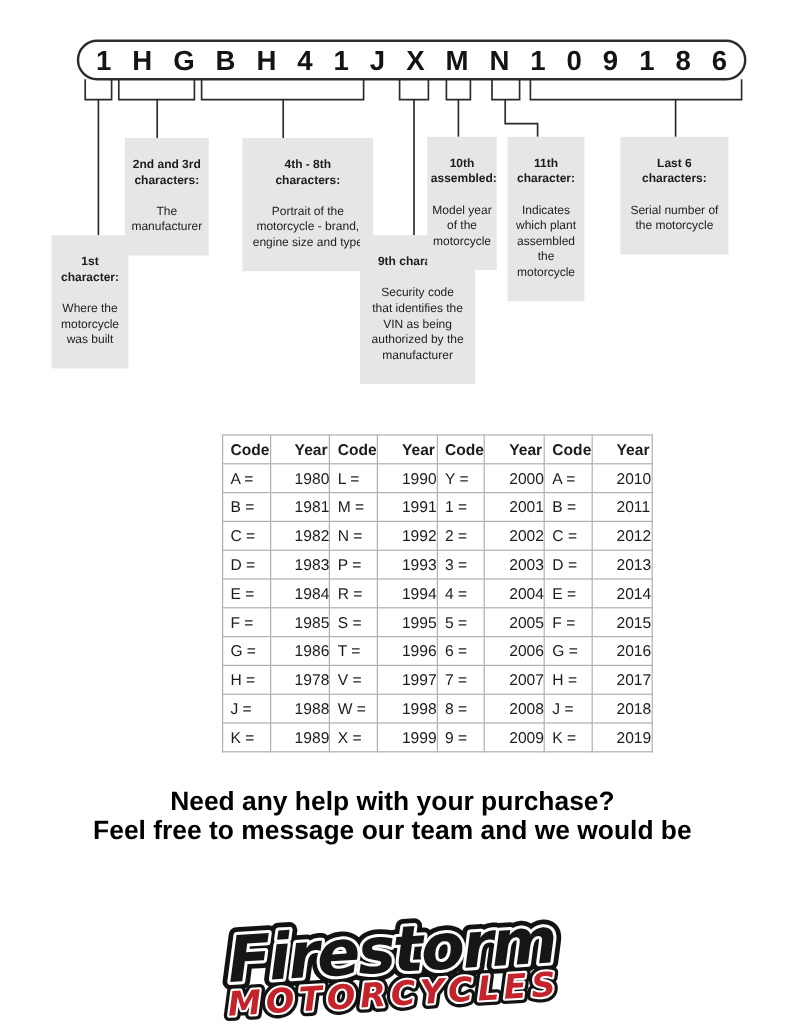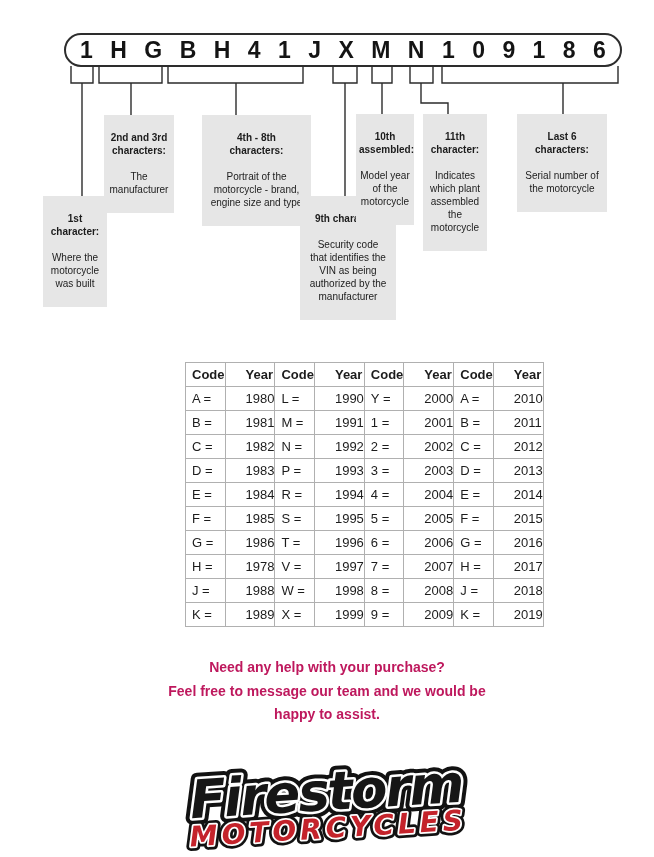--- a/index.html
+++ b/index.html
@@ -50,21 +50,21 @@
     border:1px solid #b0b0b0; font-size:13px; height:24px;
     text-align:left; vertical-align:middle; color:#1c1c1c;
   }
   .year-table th { font-weight:bold; }
   .year-table .code { width:38px; padding-left:6px; }
   .year-table .year { width:33px; padding-left:20px; }
 
   
   .help-block {
     position:absolute; left:0; top:656px; width:654px; text-align:center;
-    font-weight:bold; font-size:14px; line-height:23.5px; color:#be185d;
+    font-weight:bold; font-size:22px; line-height:23.5px; color:#000000;
   }
 
   
   .logo-wrap {
     position:absolute; left:50%; top:758px; transform:translateX(-50%);
   }
   .logo-svg text {
     font-family:"DejaVu Sans", "Liberation Sans", sans-serif;
     font-style:italic; font-weight:bold;
   }
@@ -288,21 +288,20 @@
             <td class="code">K =</td>
             <td class="year">2019</td>
           </tr>
         </tbody>
     </table>
   </div>
 
   <div class="help-block">
     <div>Need any help with your purchase?</div>
     <div>Feel free to message our team and we would be</div>
-    <div>happy to assist.</div>
   </div>
 
   <div class="logo-wrap">
     <svg class="logo-svg" width="440" height="98" viewBox="0 0 440 98">
       <g transform="rotate(-3.5 220 49)">
         <text class="fs-outer" x="220" y="52" text-anchor="middle">Firestorm</text>
         <text class="mc-outer" x="220" y="80" text-anchor="middle">MOTORCYCLES</text>
         <text class="fs-inner" x="220" y="52" text-anchor="middle">Firestorm</text>
         <text class="mc-inner" x="220" y="80" text-anchor="middle">MOTORCYCLES</text>
       </g>

